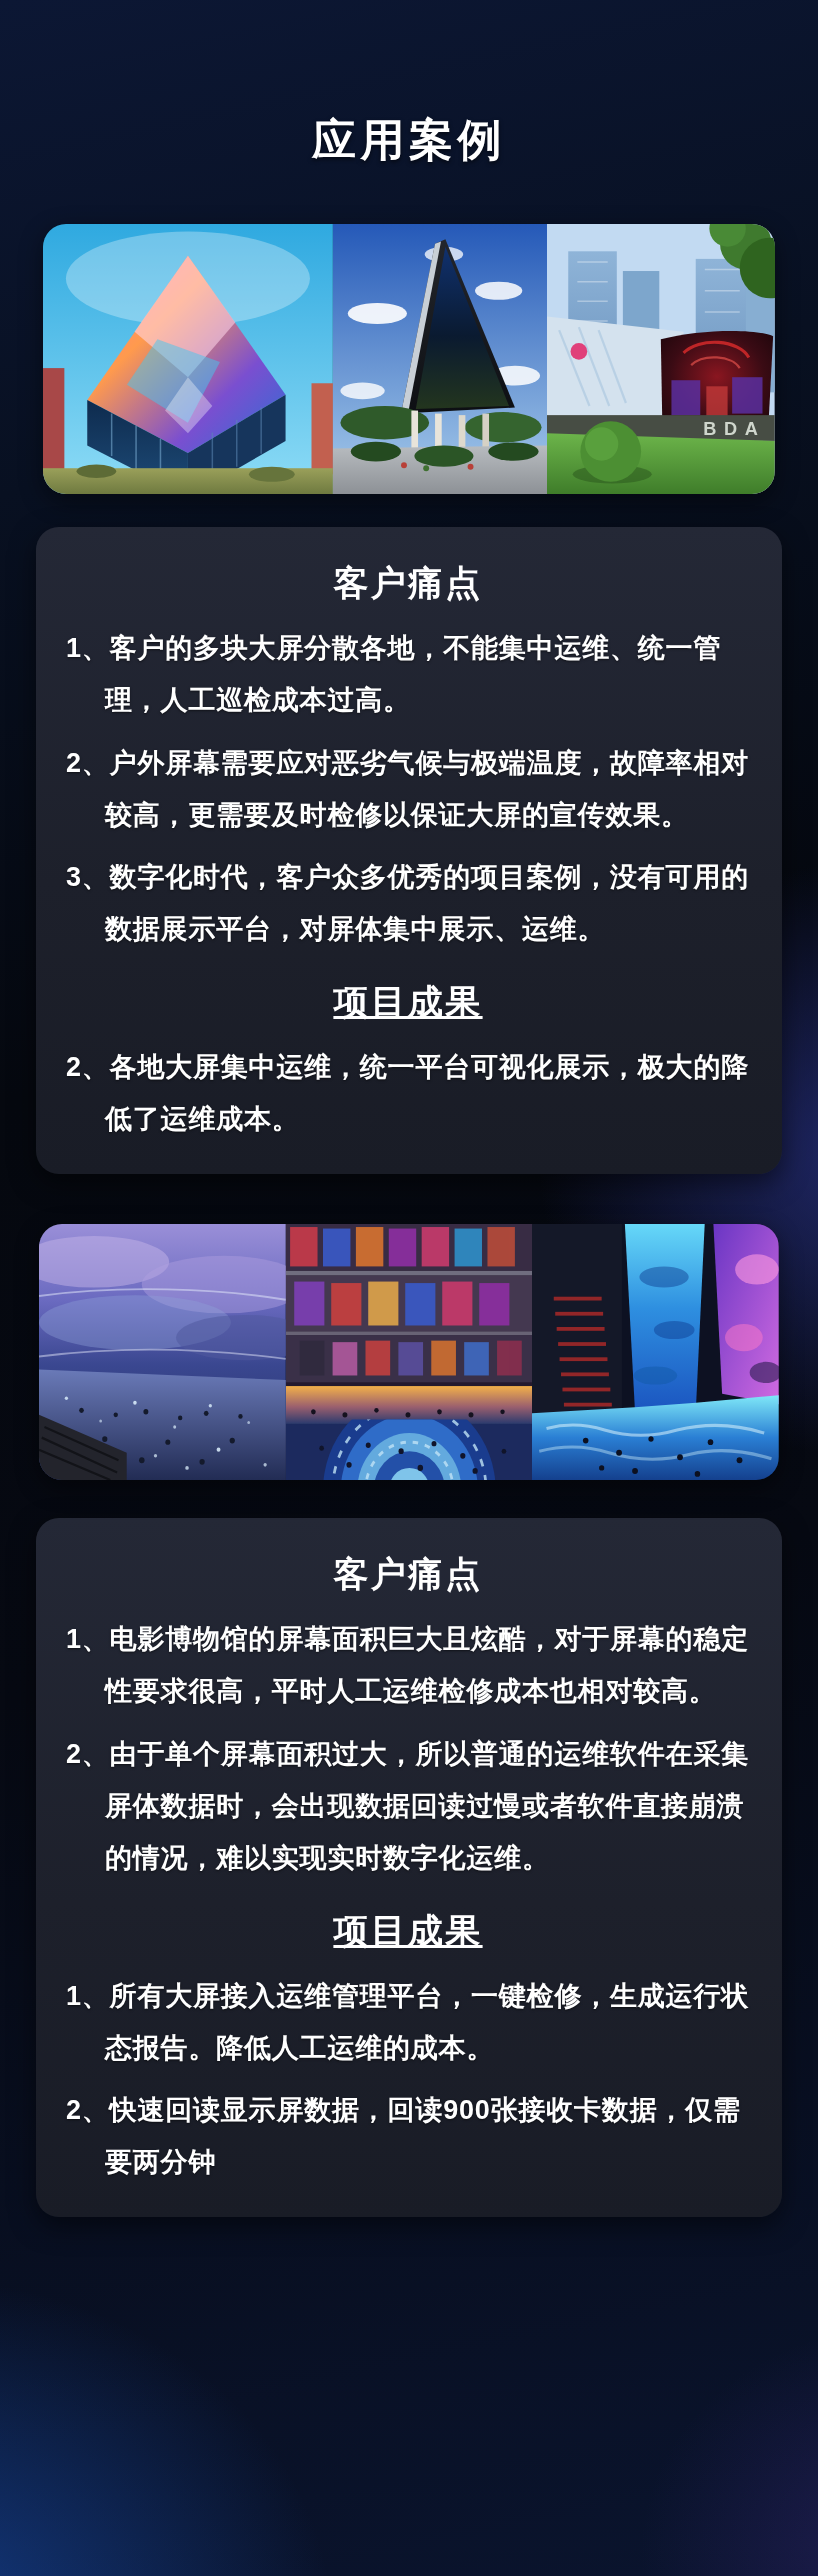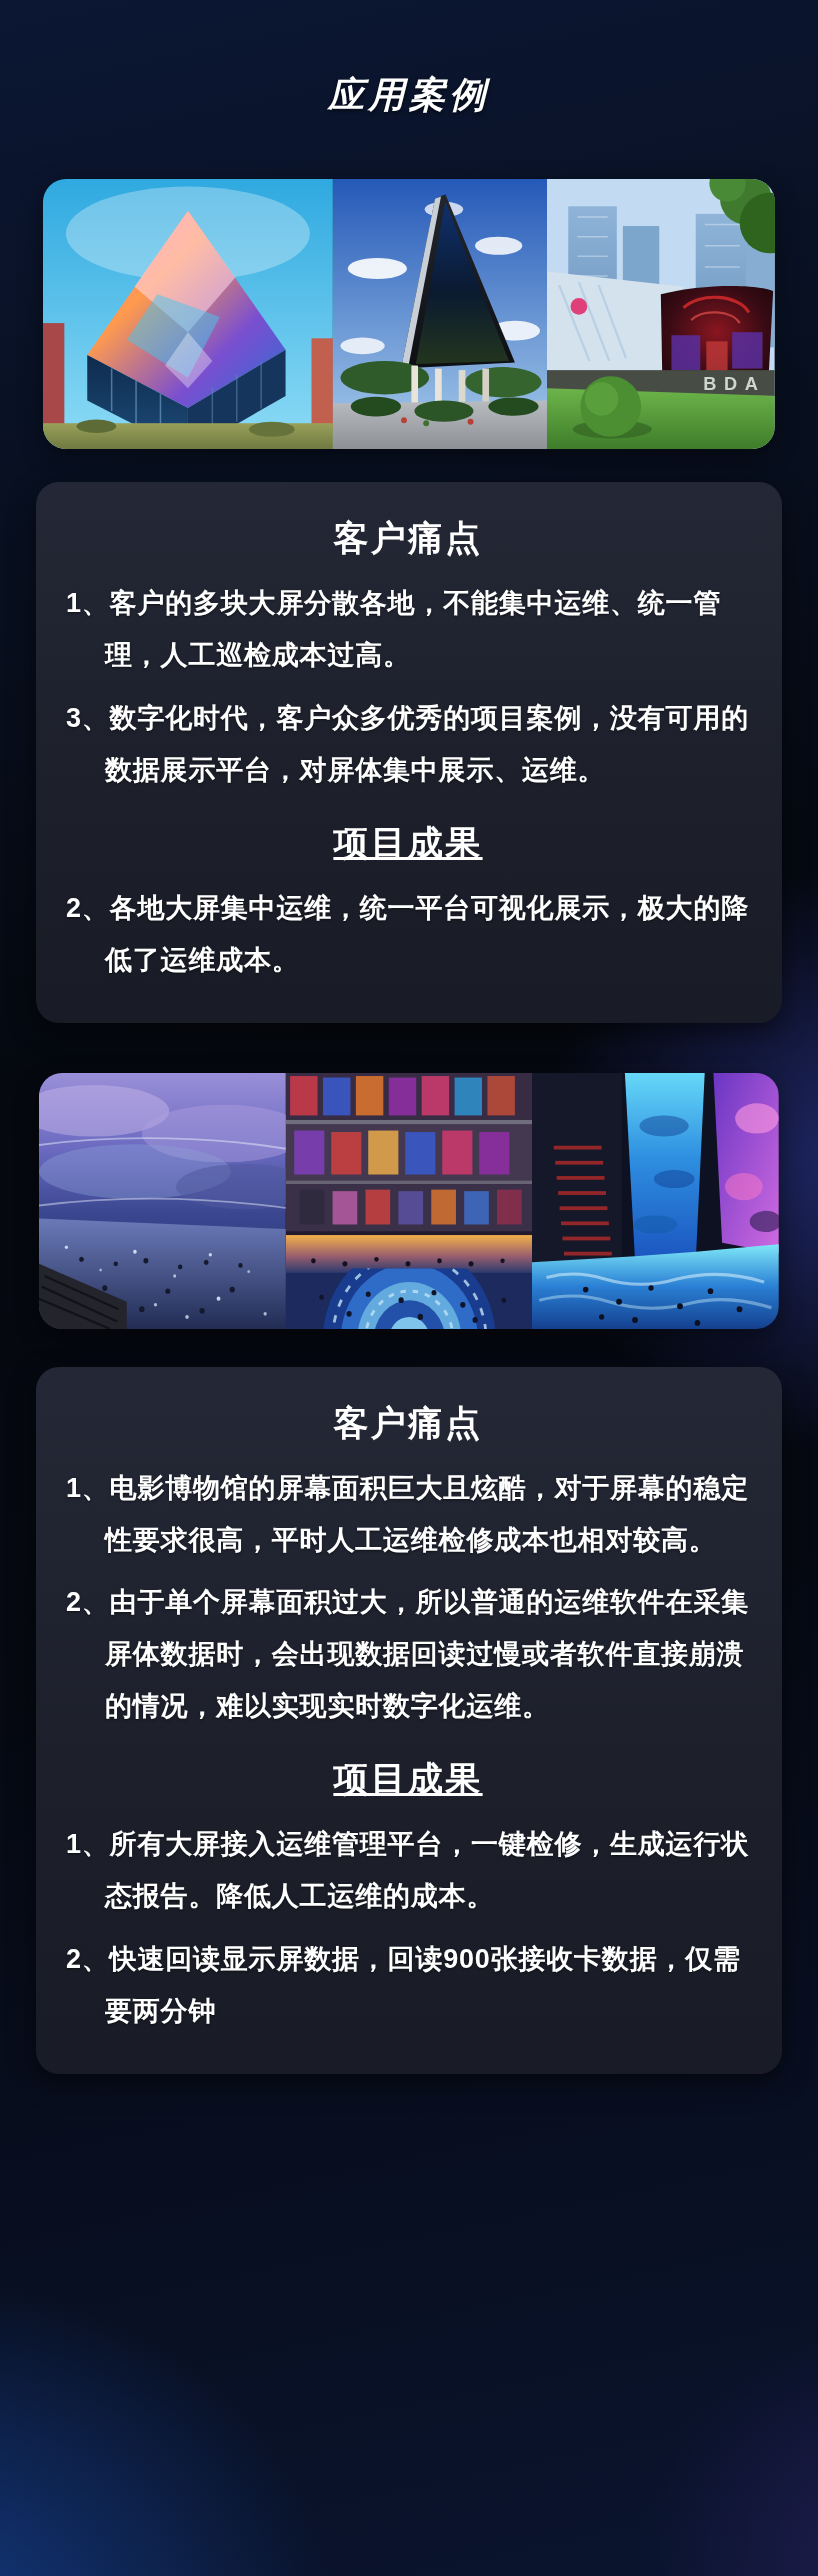--- a/index.html
+++ b/index.html
@@ -10,48 +10,47 @@
     overflow:hidden;
     color:#fff;
     font-family:"Liberation Sans","DejaVu Sans",sans-serif;
     background:
       radial-gradient(470px 424px at 106% 45%, rgba(48,58,156,.62), rgba(48,58,156,0) 70%),
       radial-gradient(576px 485px at -10% 102%, rgba(28,92,205,.55), rgba(28,92,205,0) 72%),
       radial-gradient(394px 326px at 112% 99%, rgba(80,50,160,.32), rgba(80,50,160,0) 70%),
       linear-gradient(168deg,#0c1734 0%,#081021 18%,#05080f 40%,#060912 62%,#0a142e 100%);
   }
   .page-title{
-    margin:70px 0 0;
+    margin:115px 0 0;
     text-align:center;
-    font-size:36px;
+    font-size:44px;
     font-weight:700;
     letter-spacing:4.5px;
     line-height:50px;
     text-shadow:0 1.5px 4.5px rgba(0,0,0,.6);
-    font-style:italic;
   }
   .photo-strip{
     display:flex;
     margin:59px 43px 0;
     height:270px;
     border-radius:23px;
     overflow:hidden;
     background:#0a0d16;
     box-shadow:0 7.6px 23px rgba(0,0,0,.45);
   }
   .photo-strip.second{margin:50px 39px 0;height:256px;}
   .photo{height:100%;}
   .photo svg{display:block;width:100%;height:100%;}
   .w40{flex:0 0 39.6%;}
   .w29{flex:0 0 29.3%;}
   .w31{flex:0 0 31.1%;}
   .w33{flex:0 0 33.34%;}
   .case-card{
     margin:33px 36px 0;
-    padding:23px 32px 37px 30px;
+    padding:23px 32px 29px 30px;
     border-radius:23px;
     background:linear-gradient(180deg,#242836 0%,#1d202b 55%,#191c26 100%);
     box-shadow:0 9px 26px rgba(0,0,0,.5);
   }
   .case-card.second{margin-top:38px;}
   .card-heading{
     margin:12px 0 18px;
     text-align:center;
     font-size:35px;
     font-weight:700;
@@ -206,20 +205,21 @@
         <ellipse cx="86" cy="330" rx="52" ry="12" fill="#2f5d20" opacity=".6"></ellipse>
         <circle cx="84" cy="300" r="40" fill="#4c8f33"></circle>
         <circle cx="72" cy="290" r="22" fill="#5ba23e" opacity=".9"></circle>
       </svg>
     </div>
   </div>
 
   <section class="case-card">
     <h2 class="card-heading">客户痛点</h2>
     <p class="point-item">1、客户的多块大屏分散各地，不能集中运维、统一管理，人工巡检成本过高。</p>
+    <p class="point-item">2、户外屏幕需要应对恶劣气候与极端温度，故障率相对较高，更需要及时检修以保证大屏的宣传效果。</p>
     <p class="point-item">3、数字化时代，客户众多优秀的项目案例，没有可用的数据展示平台，对屏体集中展示、运维。</p>
     <h2 class="card-heading later">项目成果</h2>
     <p class="point-item">2、各地大屏集中运维，统一平台可视化展示，极大的降低了运维成本。</p>
   </section>
 
   <div class="photo-strip second">
     <div class="photo w33">
       <svg viewBox="0 0 360 338" preserveAspectRatio="none">
         <defs>
           <linearGradient id="p4bg" x1="0" y1="0" x2="0" y2="1">

